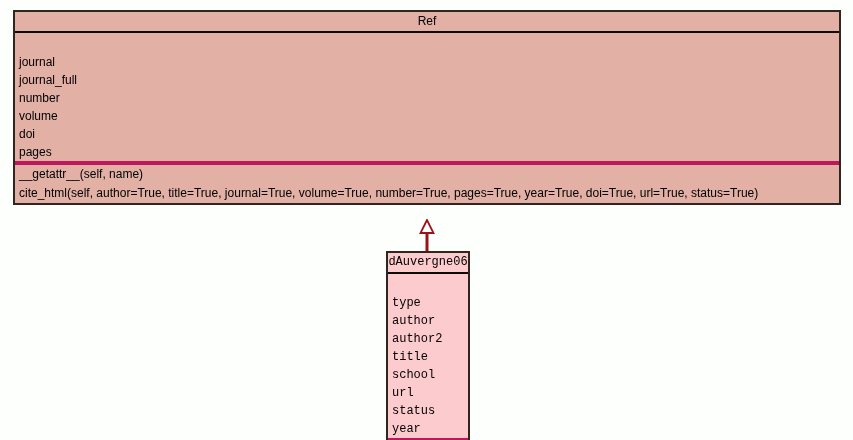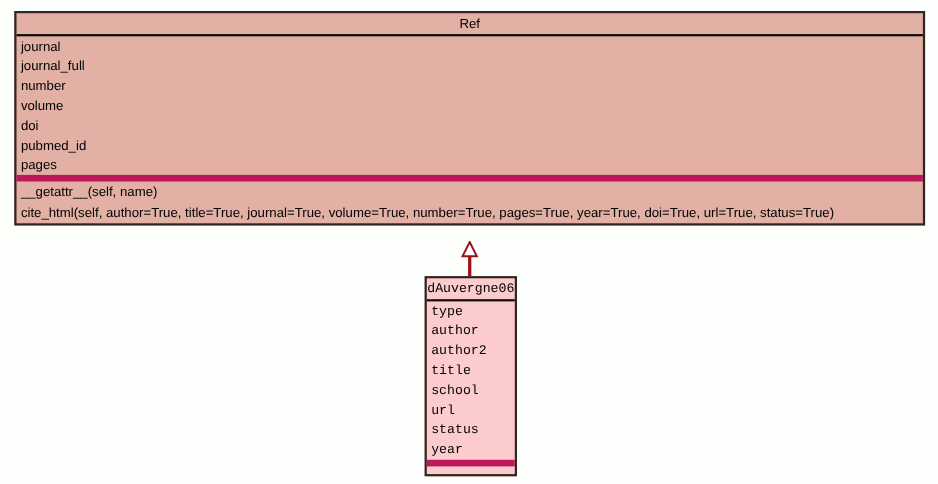--- a/index.html
+++ b/index.html
@@ -28,21 +28,22 @@
     line-height: 19px;
     height: 19px;
     border-bottom: 2px solid #0d0a08;
     white-space: nowrap;
     overflow: hidden;
   }
   .compartment {
     box-sizing: border-box;
   }
   .compartment.with-divider {
-    border-bottom: 6px solid #be185d;
+    border-bottom: 4px solid #be185d;
+    margin-top: 20px;
   }
   .row {
     font-size: 12px;
     line-height: 18px;
     height: 18px;
     padding: 0 4px;
     white-space: nowrap;
     overflow: hidden;
   }
   .row.method {
@@ -82,21 +83,20 @@
 <div class="stage">
 
   <div class="uml-class ref-box">
     <div class="title">Ref</div>
     <div class="compartment with-divider">
       <div class="row">journal</div>
       <div class="row">journal_full</div>
       <div class="row">number</div>
       <div class="row">volume</div>
       <div class="row">doi</div>
-      <div class="row">pubmed_id</div>
       <div class="row">pages</div>
     </div>
     <div class="compartment">
       <div class="row method">__getattr__(self, name)</div>
       <div class="row method">cite_html(self, author=True, title=True, journal=True, volume=True, number=True, pages=True, year=True, doi=True, url=True, status=True)</div>
     </div>
   </div>
 
   <svg class="inherit-arrow" viewBox="0 0 20 32" xmlns="http://www.w3.org/2000/svg">
     <line x1="10" y1="14" x2="10" y2="32" stroke="#9c1317" stroke-width="3"></line>

